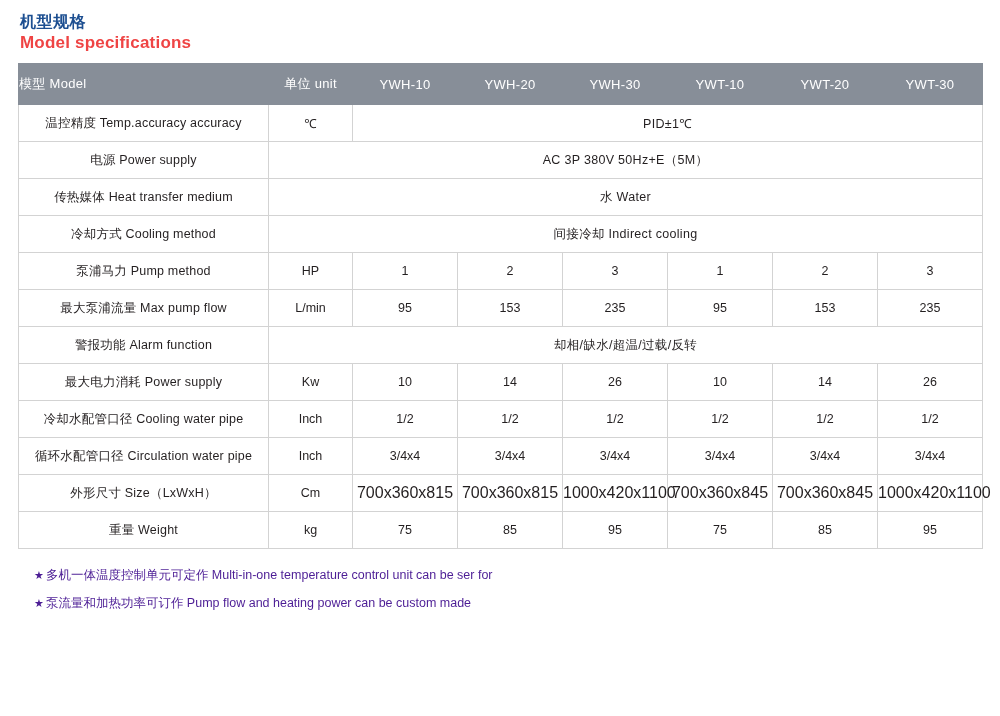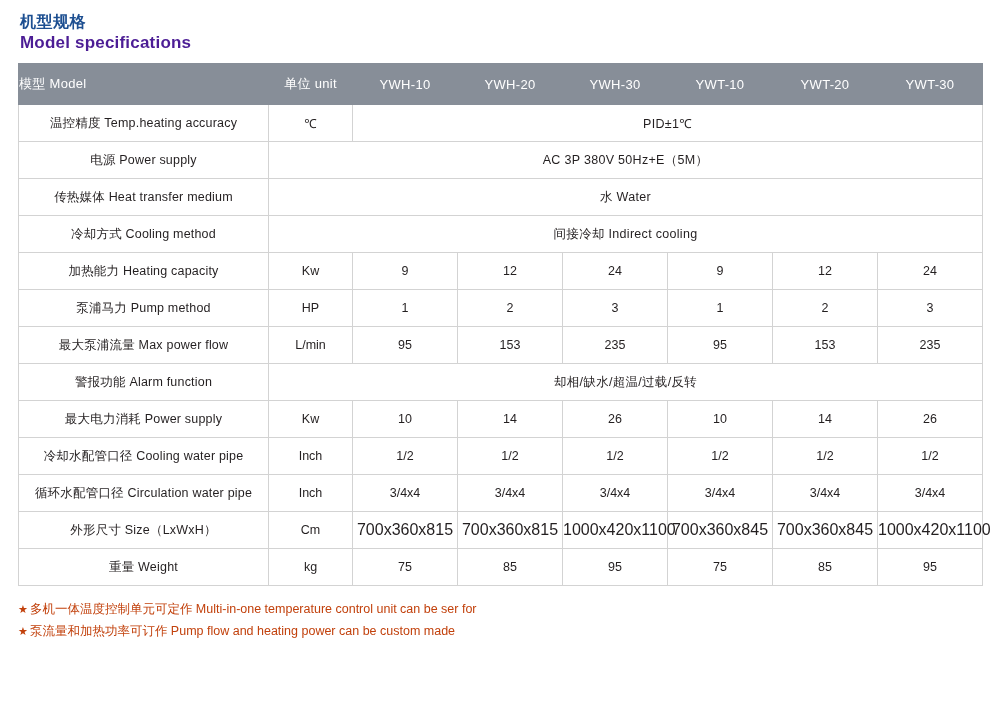--- a/index.html
+++ b/index.html
@@ -27,21 +27,21 @@
   .title-cn {
     font-size: 16px;
     font-weight: bold;
     color: #1d4f91;
     line-height: 20px;
     letter-spacing: 0.5px;
   }
   .title-en {
     font-size: 17px;
     font-weight: bold;
-    color: #4c1d95;
+    color: #ef4444;
     line-height: 21px;
     letter-spacing: 0.2px;
   }
   table.spec {
     border-collapse: collapse;
     width: 964px;
     table-layout: fixed;
     font-size: 12.5px;
   }
   table.spec col.c-label { width: 250px; }
@@ -74,24 +74,24 @@
   }
   td.span-val {
     letter-spacing: 0.3px;
   }
   td.small {
     font-size: 16px;
     letter-spacing: 0;
   }
   .notes {
     margin-top: 12px;
-    margin-left: 0;
+    margin-left: 16px;
     font-size: 12.5px;
-    line-height: 22px;
-    color: #c2410c;
+    line-height: 28px;
+    color: #4c1d95;
   }
   .notes div {
     white-space: nowrap;
   }
   .star {
     font-size: 11px;
     margin-right: 2px;
   }
 </style>
 </head>
@@ -124,64 +124,54 @@
         <th>YWH-30</th>
         <th>YWT-10</th>
         <th>YWT-20</th>
         <th>YWT-30</th>
       </tr>
     </thead>
     <tbody>
 
 
       <tr>
-        <td class="label">温控精度 Temp.heating accuracy</td>
+        <td class="label">温控精度 Temp.accuracy accuracy</td>
         <td>℃</td>
         <td class="span-val" colspan="6">PID±1℃</td>
       </tr>
 
       <tr>
         <td class="label">电源 Power supply</td>
         <td class="span-val" colspan="7">AC 3P 380V 50Hz+E（5M）</td>
       </tr>
 
       <tr>
         <td class="label">传热媒体 Heat transfer medium</td>
         <td class="span-val" colspan="7">水 Water</td>
       </tr>
 
       <tr>
         <td class="label">冷却方式 Cooling method</td>
         <td class="span-val" colspan="7">间接冷却 Indirect cooling</td>
       </tr>
 
-      <tr>
-        <td class="label">加热能力 Heating capacity</td>
-        <td>Kw</td>
-        <td>9</td>
-        <td>12</td>
-        <td>24</td>
-        <td>9</td>
-        <td>12</td>
-        <td>24</td>
-      </tr>
 
       <tr>
         <td class="label">泵浦马力 Pump method</td>
         <td>HP</td>
         <td>1</td>
         <td>2</td>
         <td>3</td>
         <td>1</td>
         <td>2</td>
         <td>3</td>
       </tr>
 
       <tr>
-        <td class="label">最大泵浦流量 Max power flow</td>
+        <td class="label">最大泵浦流量 Max pump flow</td>
         <td>L/min</td>
         <td>95</td>
         <td>153</td>
         <td>235</td>
         <td>95</td>
         <td>153</td>
         <td>235</td>
       </tr>
 
 

